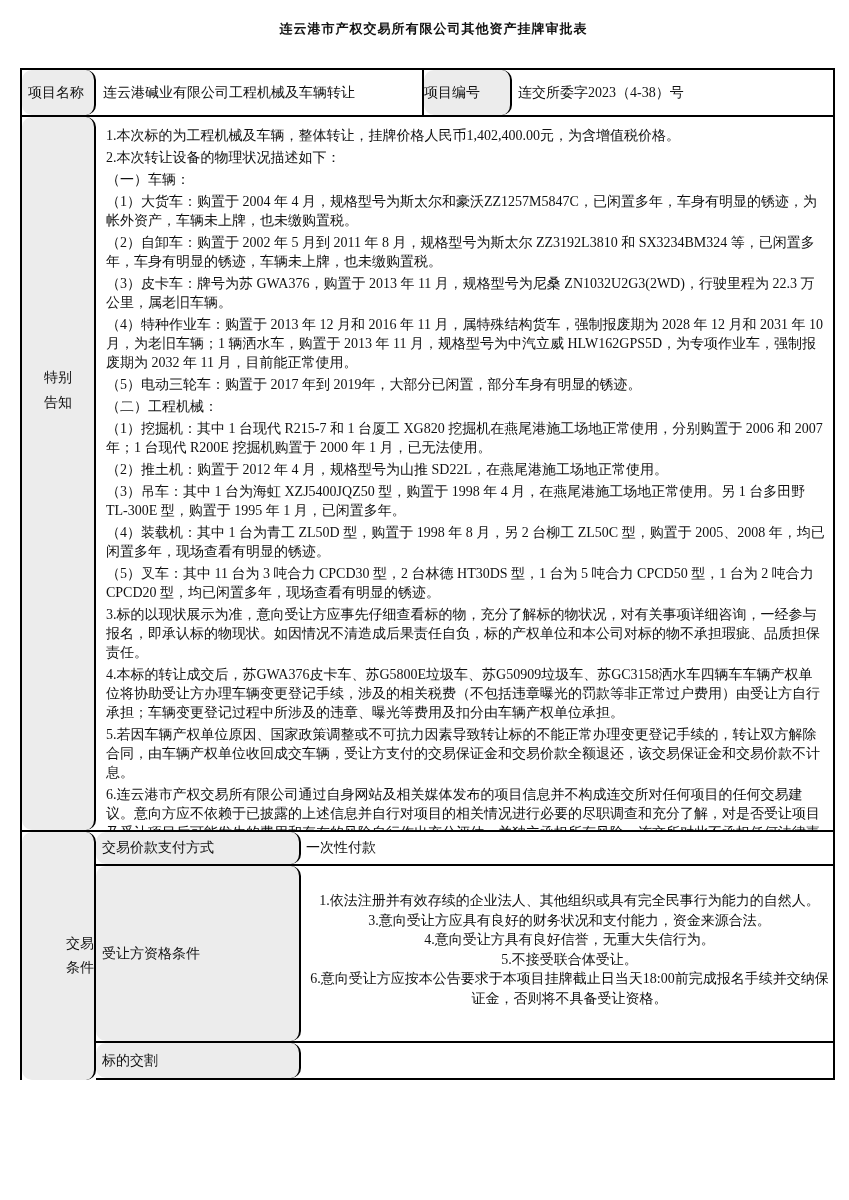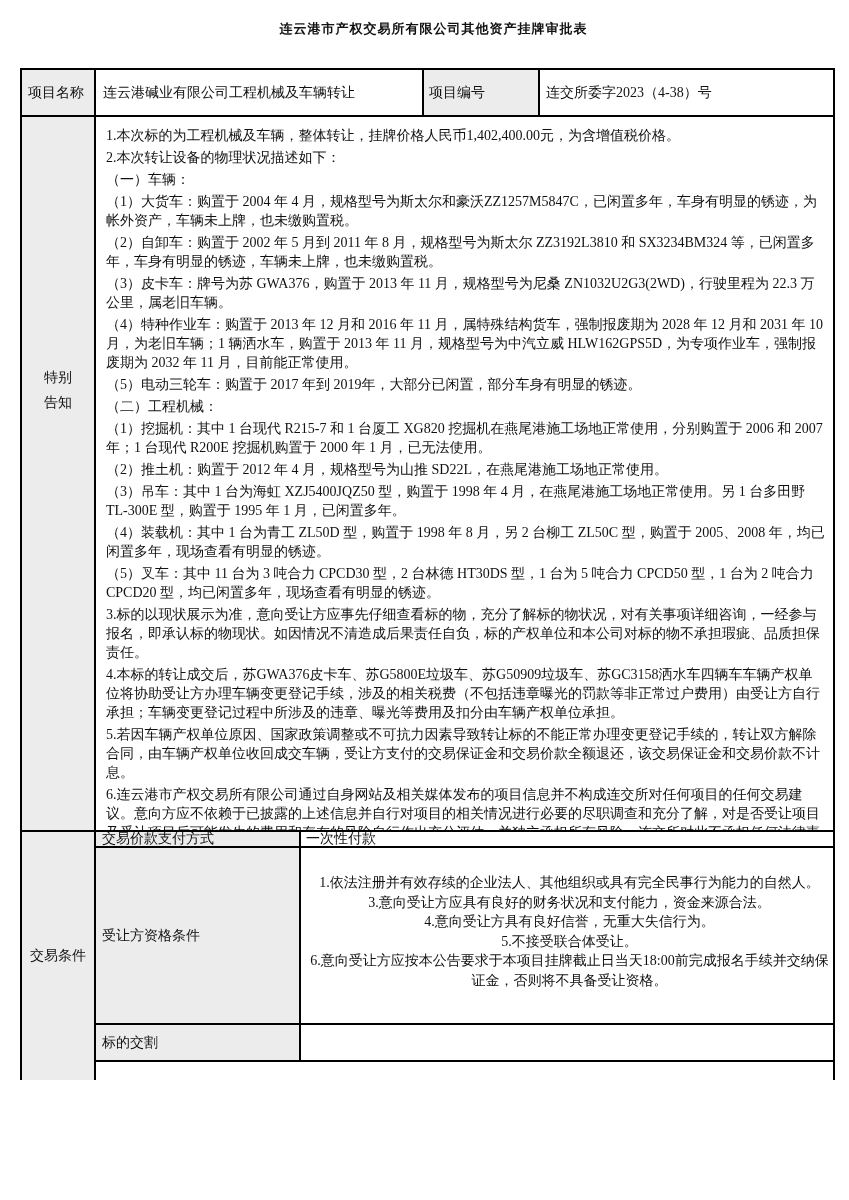--- a/index.html
+++ b/index.html
@@ -22,56 +22,56 @@
     margin-top: 44px;
   }
   .approval-table {
     position: absolute; left: 20px; top: 68px; width: 815px;
     border: 2px solid #000; border-bottom: none;
     background: #ffffff;
     font-size: 14px;
   }
   .trow { display: flex; width: 100%; }
   .cell { overflow: hidden; }
-  .shaded { background: #ececec; }
+  .shaded { background: #ececec; border-radius: 10px; }
   .br { border-right: 2px solid #000; }
   .bb { border-bottom: 2px solid #000; }
 
   
   .row-header { height: 47px; }
   .row-header .cell { display: flex; align-items: center; }
   .c-label1 { width: 74px; padding-left: 6px; }
   .c-value1 { width: 328px; padding-left: 7px; }
-  .c-label2 { width: 116px; padding-left: 5px; }
+  .c-label2 { width: 88px; }
   .c-value2 { flex: 1; padding-left: 6px; }
 
   
   .row-notice { height: 715px; }
   .notice-label {
     width: 74px; padding-top: 248px; text-align: center;
     line-height: 25px;
   }
   .notice-content {
     flex: 1; padding: 6px 4px 0 7px;
     line-height: 19px;
   }
   .notice-content .para { margin: 3px; font-family: Liberation Serif, serif; }
 
   
   .row-trade { height: 248px; }
   .trade-label {
-    width: 74px; display: flex; flex-direction: row;
-    justify-content: center; align-items: center;
+    width: 74px; display: flex; flex-direction: column;
+    justify-content: center; align-items: flex-end;
     line-height: 24px;
   }
   .subtable { flex: 1; display: flex; flex-direction: column; }
   .subrow { display: flex; width: 100%; }
   .sub-label { width: 205px; padding-left: 6px; }
   .sub-value { flex: 1; padding-left: 5px; }
-  .r-payment { height: 16px; }
+  .r-payment { height: 34px; }
   .r-payment .cell { display: flex; align-items: center; }
   .r-qual { height: 177px; }
   .r-qual .sub-label { display: flex; align-items: center; }
   .r-qual .sub-value { padding-top: 25px; line-height: 19.5px; text-align: center; }
   .r-deliv { height: 37px; }
   .r-deliv .cell { display: flex; align-items: center; }
 </style>
 </head>
 <body>
 

